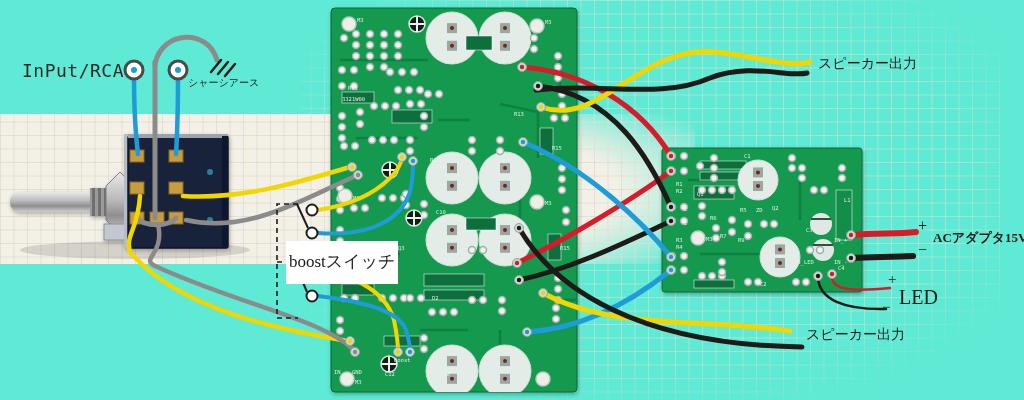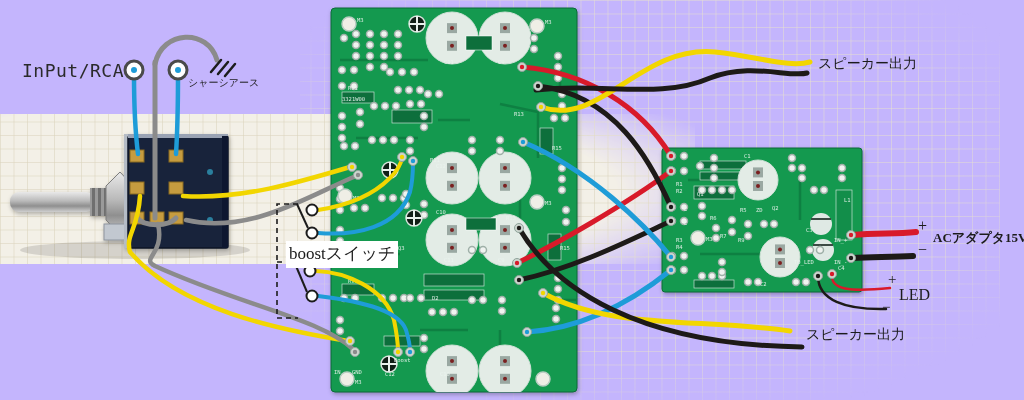--- a/index.html
+++ b/index.html
@@ -1,28 +1,28 @@
 <!DOCTYPE html>
 <html style="--wire-yellow: #f2d600; --wire-blue: #1e9cd8; --wire-red: #d81a2a; --wire-black: #1d1a18; --wire-gray: #8b8b8b; --pcb-green: #14994f; --grid-line: #e7e1cf; --paper: #f3f0e7;"><head>
 <meta charset="utf-8">
 <style>
   html,body{margin:0;padding:0;background:#ffffff;}
-  .stage{position:relative;width:1024px;height:400px;background:#c4b5fd;overflow:hidden;
+  .stage{position:relative;width:1024px;height:400px;background:#5eead4;overflow:hidden;
          font-family:"Liberation Sans",sans-serif;}
   svg{position:absolute;left:0;top:0;}
   .lbl{position:absolute;color:#1c1c1c;white-space:nowrap;line-height:1.1;font-family:Liberation Serif, serif;}
   .l-input{left:22px;top:60px;font:500 18px "DejaVu Sans Mono",monospace;letter-spacing:.5px;color:#2a2a2a;}
   .l-earth{left:188px;top:77px;font-size:10px;}
-  .l-boost{left:286px;top:241px;font-size:17px;background:#fff;padding:4px 3px;}
+  .l-boost{left:286px;top:241px;font-size:17px;background:#fff;padding:12px 3px;}
   .l-sp-top{left:818px;top:56px;font-size:14px;}
   .l-sp-bot{left:806px;top:327px;font-size:14px;}
   .l-ac{left:933px;top:231px;font-size:13px;font-weight:700;}
   .l-ac-p{left:918px;top:217px;font-size:16px;}
   .l-ac-m{left:918px;top:241px;font-size:16px;}
-  .l-led{left:899px;top:286px;font-size:16px;}
+  .l-led{left:899px;top:286px;font-size:20px;}
   .l-led-p{left:888px;top:271px;font-size:15px;}
   .l-led-m{left:882px;top:299px;font-size:15px;}
   .wire{fill:none;stroke-linecap:round;}
   .wy{stroke:var(--wire-yellow,#f5d800);}
   .wb{stroke:var(--wire-blue,#1e9cd8);}
   .wr{stroke:var(--wire-red,#d81a2a);}
   .wk{stroke:var(--wire-black,#1d1a18);}
   .wg{stroke:var(--wire-gray,#8b8b8b);}
   .board{fill:var(--pcb-green,#14994f);stroke:#0a6b38;stroke-width:1;}
   .silk{font:5.5px "DejaVu Sans Mono",monospace;fill:#eaf4ee;opacity:.92;}

